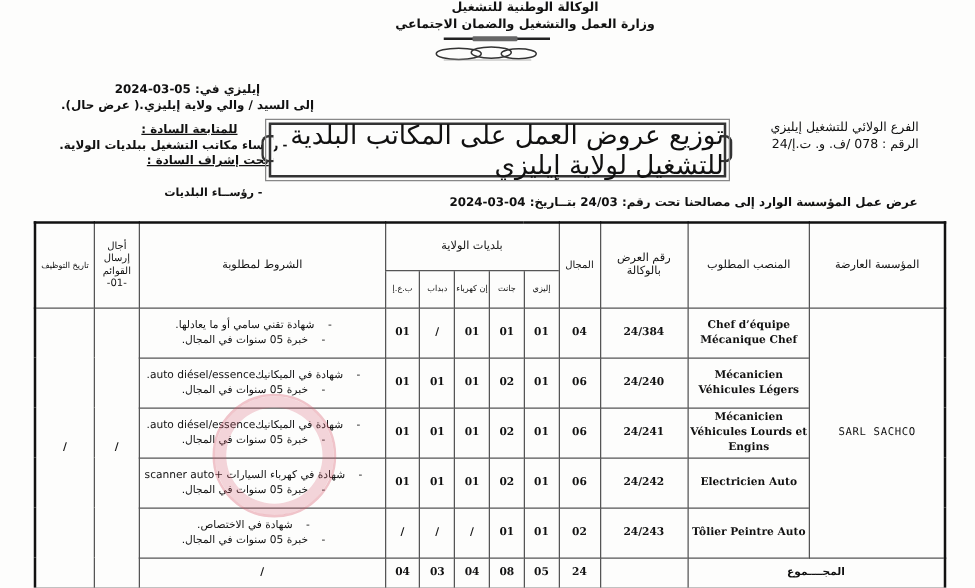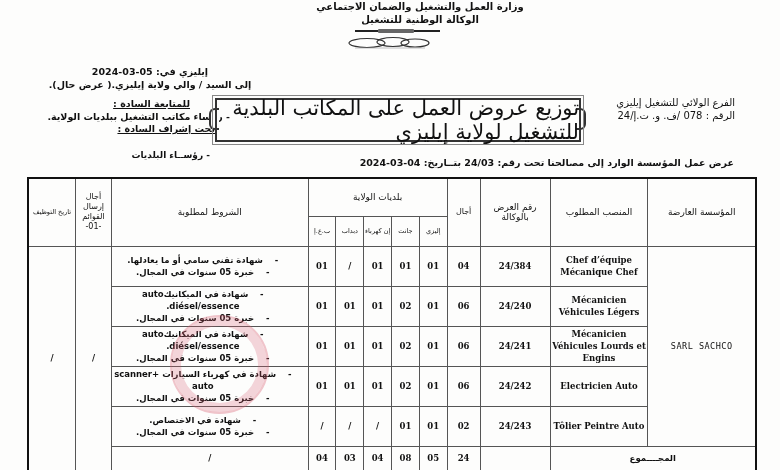--- a/index.html
+++ b/index.html
@@ -45,39 +45,39 @@
   .grid td, .grid th {
     border:1px solid #555; text-align:center; vertical-align:middle;
     padding:0; font-size:8.5px;
   }
   .grid th { font-weight:normal; font-size:8px; line-height:10px;margin-top:32px; }
   .grid th.big { font-size:9px; }
   .grid th.small { font-size:6.5px; line-height:8px; }
   .num { font-family:"DejaVu Serif", serif; font-weight:bold; font-size:9.5px; }
   .pos { font-family:"DejaVu Serif", serif; font-weight:bold; font-size:9.5px; line-height:12px; }
   .company { font-family:"DejaVu Sans Mono", monospace; font-size:13px; line-height:18px; letter-spacing:0.5px; }
-  .cond { text-align:center; padding-right:14px !important; font-size:8.5px; font-weight:bold; line-height:12px; }
+  .cond { text-align:center; padding-right:14px !important; font-size:8.5px; font-weight:normal; line-height:12px; }
   .cond div::before { content:"-\00a0\00a0\00a0\00a0"; }
   .total-label { font-size:11px; font-weight:bold; }
   .side-dash { font-size:11px; font-weight:bold; }
 
   
   .stamp {
     left:170px; top:315px; width:95px; height:95px; border-radius:50%;
     border:2px solid rgba(214,90,110,0.35);
     box-shadow: inset 0 0 0 7px rgba(255,255,255,0), inset 0 0 0 9px rgba(214,90,110,0.25);
     pointer-events:none;
   }
 </style>
 </head>
 <body>
 
 <div class="abs ministry rtl">
+  <div>الوكالة الوطنية للتشغيل</div>
   <div>وزارة العمل والتشغيل والضمان الاجتماعي</div>
-  <div>الوكالة الوطنية للتشغيل</div>
 </div>
 <div class="abs logo-line"></div>
 <div class="abs logo-line-mid"></div>
 <svg class="abs logo-curls" viewBox="0 0 90 14">
   <ellipse cx="22" cy="8" rx="18" ry="4.5" fill="none" stroke="#333" stroke-width="1.2"></ellipse>
   <ellipse cx="48" cy="7" rx="16" ry="4.5" fill="none" stroke="#333" stroke-width="1.2"></ellipse>
   <ellipse cx="70" cy="8" rx="14" ry="4" fill="none" stroke="#333" stroke-width="1.2"></ellipse>
   <line x1="10" y1="13" x2="80" y2="13" stroke="#999" stroke-width="0.6"></line>
 </svg>
 
@@ -117,21 +117,21 @@
       <col style="width:27px">
     <col style="width:191px">
       <col style="width:35px">
       <col style="width:46px">
   </colgroup>
   <tbody>
       <tr style="height:38px">
     <th rowspan="2" class="big">المؤسسة العارضة</th>
     <th rowspan="2" class="big">المنصب المطلوب</th>
     <th rowspan="2" class="big">رقم العرض بالوكالة</th>
-    <th rowspan="2">أجال</th>
+    <th rowspan="2">المجال</th>
     <th colspan="5" class="big">بلديات الولاية</th>
     <th rowspan="2" class="big">الشروط لمطلوبة</th>
     <th rowspan="2" style="padding:0 4px">أجال إرسال القوائم -01-</th>
     <th rowspan="2" class="small">تاريخ التوظيف</th>
   </tr>
   <tr style="height:30px">
     <th class="small">إليزي</th>
     <th class="small">جانت</th>
     <th class="small">إن كهرباء</th>
     <th class="small">دبداب</th>

